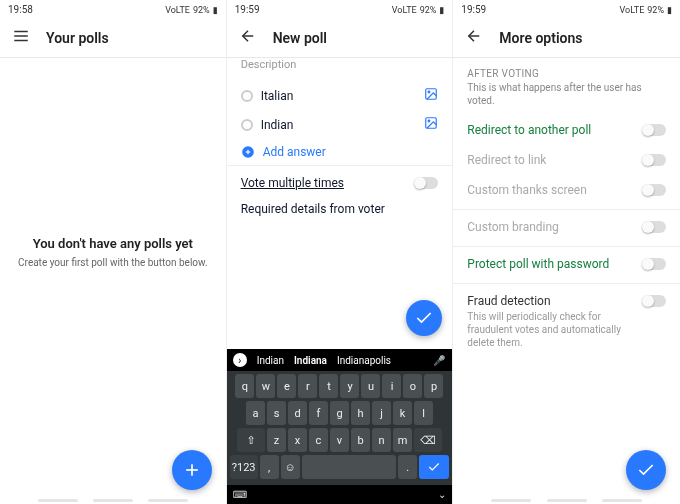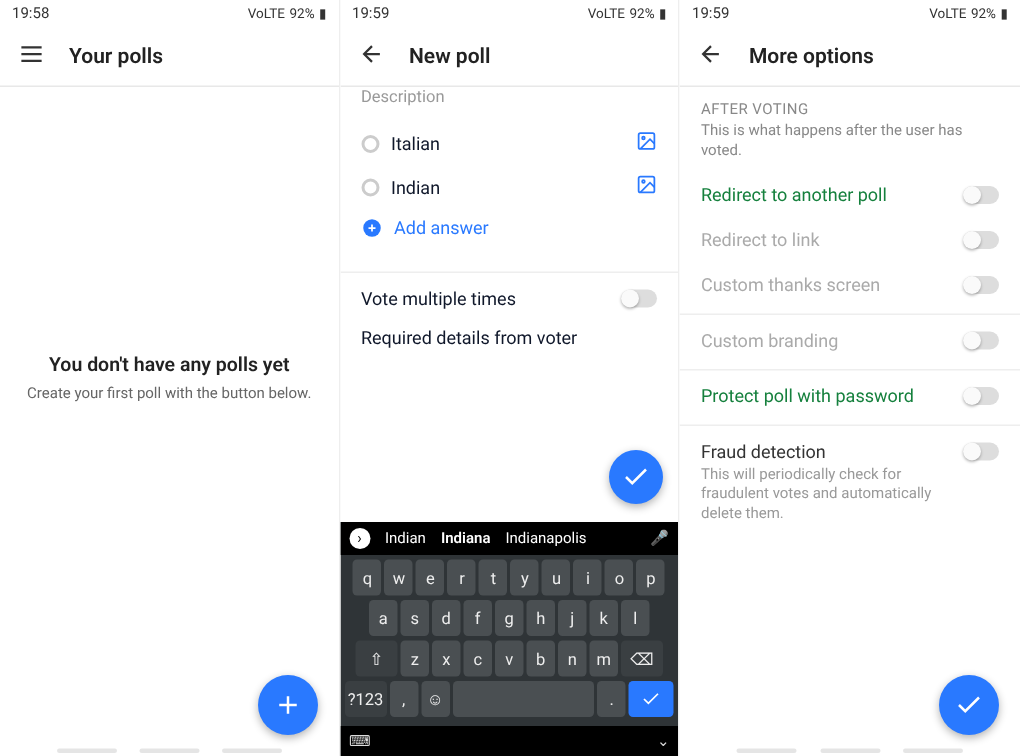--- a/index.html
+++ b/index.html
@@ -14,21 +14,21 @@
   .appbar svg { width: 18px; height: 18px; }
   .empty { position: absolute; top: 50%; left: 50%; transform: translate(-50%, -50%); text-align: center; width: 90%; }
   .empty h3 { font-size: 13px; font-weight: 600; color: #222; }
   .empty p { font-size: 10px; color: #666; margin-top: 6px; }
   .fab { position: absolute; bottom: 14px; right: 14px; width: 40px; height: 40px; background: #2979ff; border-radius: 50%; display: flex; align-items: center; justify-content: center; color: #fff; box-shadow: 0 2px 6px rgba(0,0,0,.3); }
   .navbar { position: absolute; bottom: 2px; left: 0; right: 0; display: flex; justify-content: space-around; padding: 0 30px; opacity: .25; }
   .navbar span { width: 40px; height: 3px; background: #999; border-radius: 2px; }
   .field { padding: 6px 14px; font-size: 12px; color: #222; }
   .desc { color: #999; font-size: 11px; padding: 0 14px 10px; }
   .row { display: flex; align-items: center; padding: 6px 14px; font-size: 12px; color: #0f172a; gap: 8px; }
-  .row.hrule { border-top: 1px solid #eee; margin-top: 16px; padding-top: 10px; }
+  .row.hrule { border-top: 1px solid #eee; margin-top: 0; padding-top: 10px; text-decoration: underline; }
   .row .spacer { flex: 1; }
   .radio { width: 12px; height: 12px; border: 2px solid #ccc; border-radius: 50%; display: inline-block; }
   .imgicon svg { width: 14px; height: 14px; stroke: #2979ff; }
   .addrow { display: flex; align-items: center; gap: 8px; padding: 6px 14px; color: #2979ff; font-size: 12px; }
   .addrow svg { width: 14px; height: 14px; fill: #2979ff; }
   .toggle { width: 24px; height: 12px; background: #ddd; border-radius: 6px; position: relative; }
   .toggle::after { content: ''; position: absolute; width: 12px; height: 12px; background: #fafafa; border-radius: 50%; top: 0; left: 0; box-shadow: 0 1px 2px rgba(0,0,0,.3); }
   .fab.check svg { width: 20px; height: 20px; }
   .keyboard { position: absolute; bottom: 0; left: 0; right: 0; background: #2f3437; color: #ddd; font-size: 10px; user-select: none; }
   .kb-sug { display: flex; background: #000; color: #fff; align-items: center; padding: 4px 6px; gap: 10px; font-size: 10px; }

